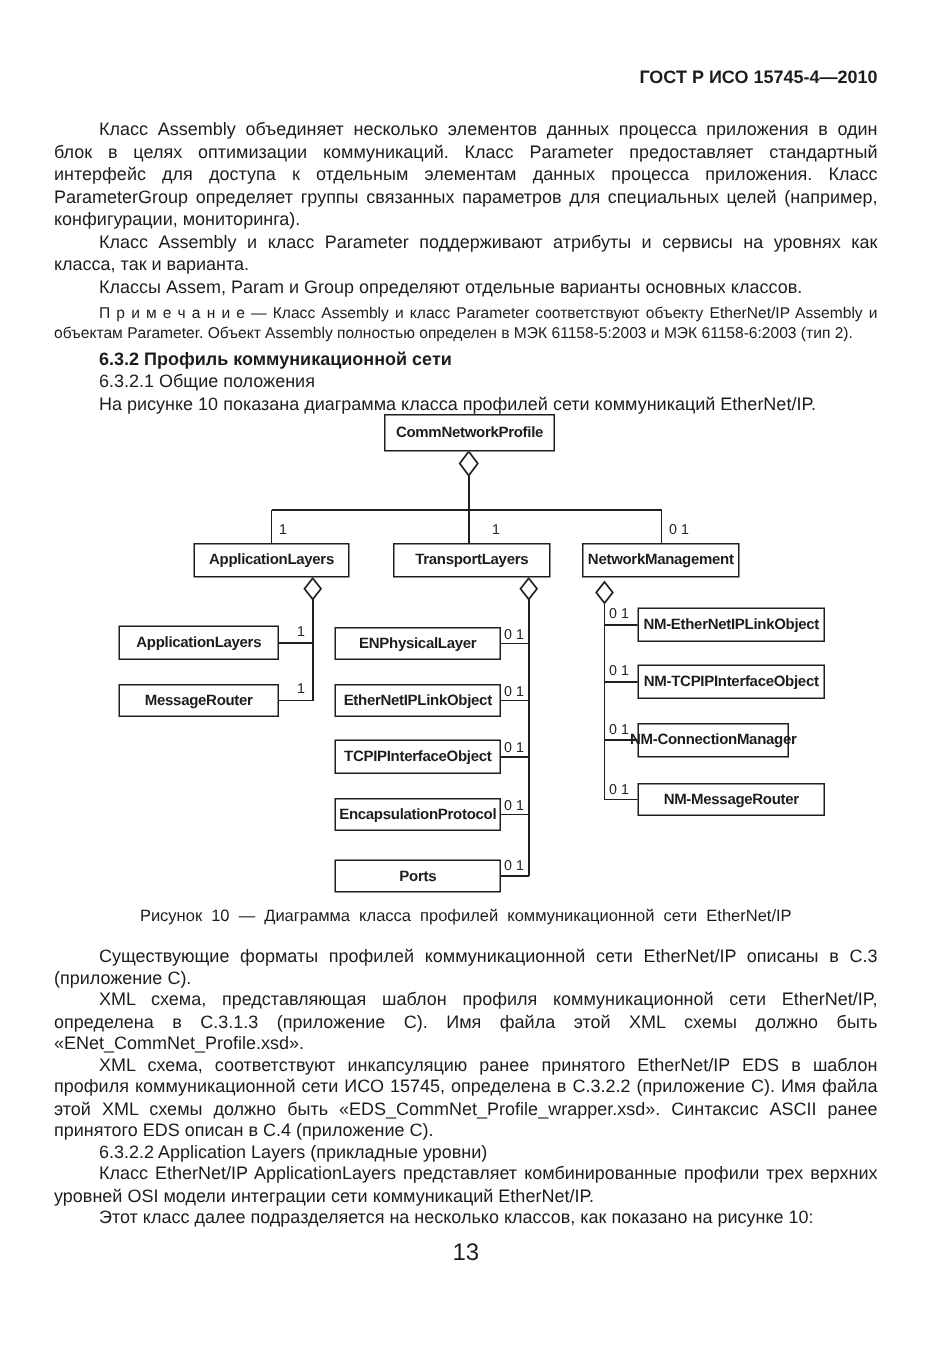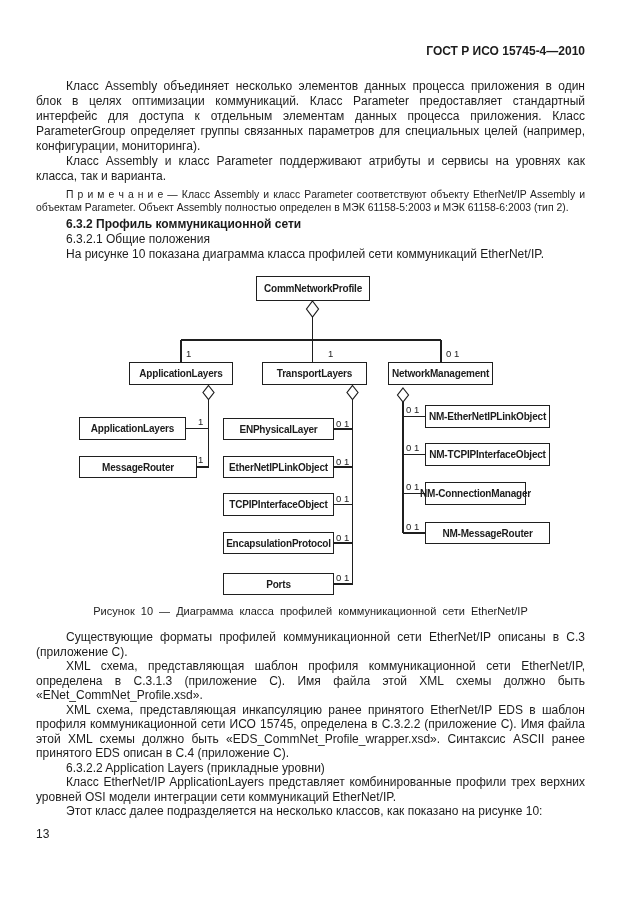--- a/index.html
+++ b/index.html
@@ -18,32 +18,33 @@
   .note { font-size:10.4px; line-height:13px; margin:4px 0 3px 0 !important; }
   .h { font-weight:bold; margin-top:4px; }
   svg.lines { position:absolute; left:0; top:0; pointer-events:none; }
   .dbox {
     position:absolute; box-sizing:border-box; border:1.2px solid #1f1f1f; background:#fff;
     display:flex; align-items:center; justify-content:center;
     font-weight:bold; font-size:10px; letter-spacing:-0.2px; white-space:nowrap;
   }
   .mult { position:absolute; font-size:9.5px; white-space:pre; color:#222; }
   .caption { position:absolute; left:36px; top:605px; width:549px; text-align:center; font-size:11px; word-spacing:3px; }
-  .pagenum { position:absolute; left:36px; top:827px; width:549px; text-align:left; font-size:12px; }
+  .pagenum { position:absolute; left:36px; top:827px; width:549px; text-align:center; font-size:16px; }
 </style>
 </head>
 <body>
 
 <div class="page">
 
   <div class="header">ГОСТ Р ИСО 15745-4—2010</div>
 
   <div class="tblock top">
     <p>Класс Assembly объединяет несколько элементов данных процесса приложения в один блок в целях оптимизации коммуникаций. Класс Parameter предоставляет стандартный интерфейс для доступа к отдельным элементам данных процесса приложения. Класс ParameterGroup определяет группы связанных параметров для специальных целей (например, конфигурации, мониторинга).</p>
     <p>Класс Assembly и класс Parameter поддерживают атрибуты и сервисы на уровнях как класса, так и варианта.</p>
+    <p>Классы Assem, Param и Group определяют отдельные варианты основных классов.</p>
     <p class="note">П р и м е ч а н и е — Класс Assembly и класс Parameter соответствуют объекту EtherNet/IP Assembly и объектам Parameter. Объект Assembly полностью определен в МЭК 61158-5:2003 и МЭК 61158-6:2003 (тип 2).</p>
     <p class="h">6.3.2 Профиль коммуникационной сети</p>
     <p>6.3.2.1 Общие положения</p>
     <p>На рисунке 10 показана диаграмма класса профилей сети коммуникаций EtherNet/IP.</p>
   </div>
 
   <div>
     <svg class="lines" width="630" height="913" viewBox="0 0 630 913" shape-rendering="crispEdges">
 
       <path d="M312.5 317 L312.5 340 M181 340 L441 340 M181 340 L181 362 M312.5 340 L312.5 362 M441 340 L441 362" stroke="#1f1f1f" stroke-width="1.2" fill="none"></path>
@@ -64,21 +65,21 @@
 
     <div class="dbox" style="left:129px;top:362px;width:104px;height:23px">ApplicationLayers</div>
     <div class="dbox" style="left:262px;top:362px;width:105px;height:23px">TransportLayers</div>
     <div class="dbox" style="left:388px;top:362px;width:105px;height:23px">NetworkManagement</div>
 
     <div class="mult" style="left:186px;top:348px">1</div>
     <div class="mult" style="left:328px;top:348px">1</div>
     <div class="mult" style="left:446px;top:348px">0 1</div>
 
     <div class="dbox" style="left:79px;top:417px;width:107px;height:23px">ApplicationLayers</div>
-    <div class="dbox" style="left:79px;top:456px;width:118px;height:22px">MessageRouter</div>
+    <div class="dbox" style="left:79px;top:456px;width:107px;height:22px">MessageRouter</div>
     <div class="mult" style="left:198px;top:416px">1</div>
     <div class="mult" style="left:198px;top:454px">1</div>
 
     <div class="dbox" style="left:223px;top:418px;width:111px;height:22px">ENPhysicalLayer</div>
     <div class="dbox" style="left:223px;top:456px;width:111px;height:22px">EtherNetIPLinkObject</div>
     <div class="dbox" style="left:223px;top:493px;width:111px;height:23px">TCPIPInterfaceObject</div>
     <div class="dbox" style="left:223px;top:532px;width:111px;height:22px">EncapsulationProtocol</div>
     <div class="dbox" style="left:223px;top:573px;width:111px;height:22px">Ports</div>
     <div class="mult" style="left:336px;top:418px">0 1</div>
     <div class="mult" style="left:336px;top:456px">0 1</div>
@@ -94,21 +95,21 @@
     <div class="mult" style="left:406px;top:442px">0 1</div>
     <div class="mult" style="left:406px;top:481px">0 1</div>
     <div class="mult" style="left:406px;top:521px">0 1</div>
   </div>
 
   <div class="caption">Рисунок 10 — Диаграмма класса профилей коммуникационной сети EtherNet/IP</div>
 
   <div class="tblock bottom">
     <p>Существующие форматы профилей коммуникационной сети EtherNet/IP описаны в С.3 (приложение С).</p>
     <p>XML схема, представляющая шаблон профиля коммуникационной сети EtherNet/IP, определена в С.3.1.3 (приложение С). Имя файла этой XML схемы должно быть «ENet_CommNet_Profile.xsd».</p>
-    <p>XML схема, представляющая инкапсуляцию ранее принятого EtherNet/IP EDS в шаблон профиля коммуникационной сети ИСО 15745, определена в С.3.2.2 (приложение С). Имя файла этой XML схемы должно быть «EDS_CommNet_Profile_wrapper.xsd». Синтаксис ASCII ранее принятого EDS описан в С.4 (приложение С).</p>
+    <p>XML схема, соответствуют инкапсуляцию ранее принятого EtherNet/IP EDS в шаблон профиля коммуникационной сети ИСО 15745, определена в С.3.2.2 (приложение С). Имя файла этой XML схемы должно быть «EDS_CommNet_Profile_wrapper.xsd». Синтаксис ASCII ранее принятого EDS описан в С.4 (приложение С).</p>
     <p>6.3.2.2 Application Layers (прикладные уровни)</p>
     <p>Класс EtherNet/IP ApplicationLayers представляет комбинированные профили трех верхних уровней OSI модели интеграции сети коммуникаций EtherNet/IP.</p>
     <p>Этот класс далее подразделяется на несколько классов, как показано на рисунке 10:</p>
   </div>
 
   <div class="pagenum">13</div>
 
 </div>
 
 </body></html>

